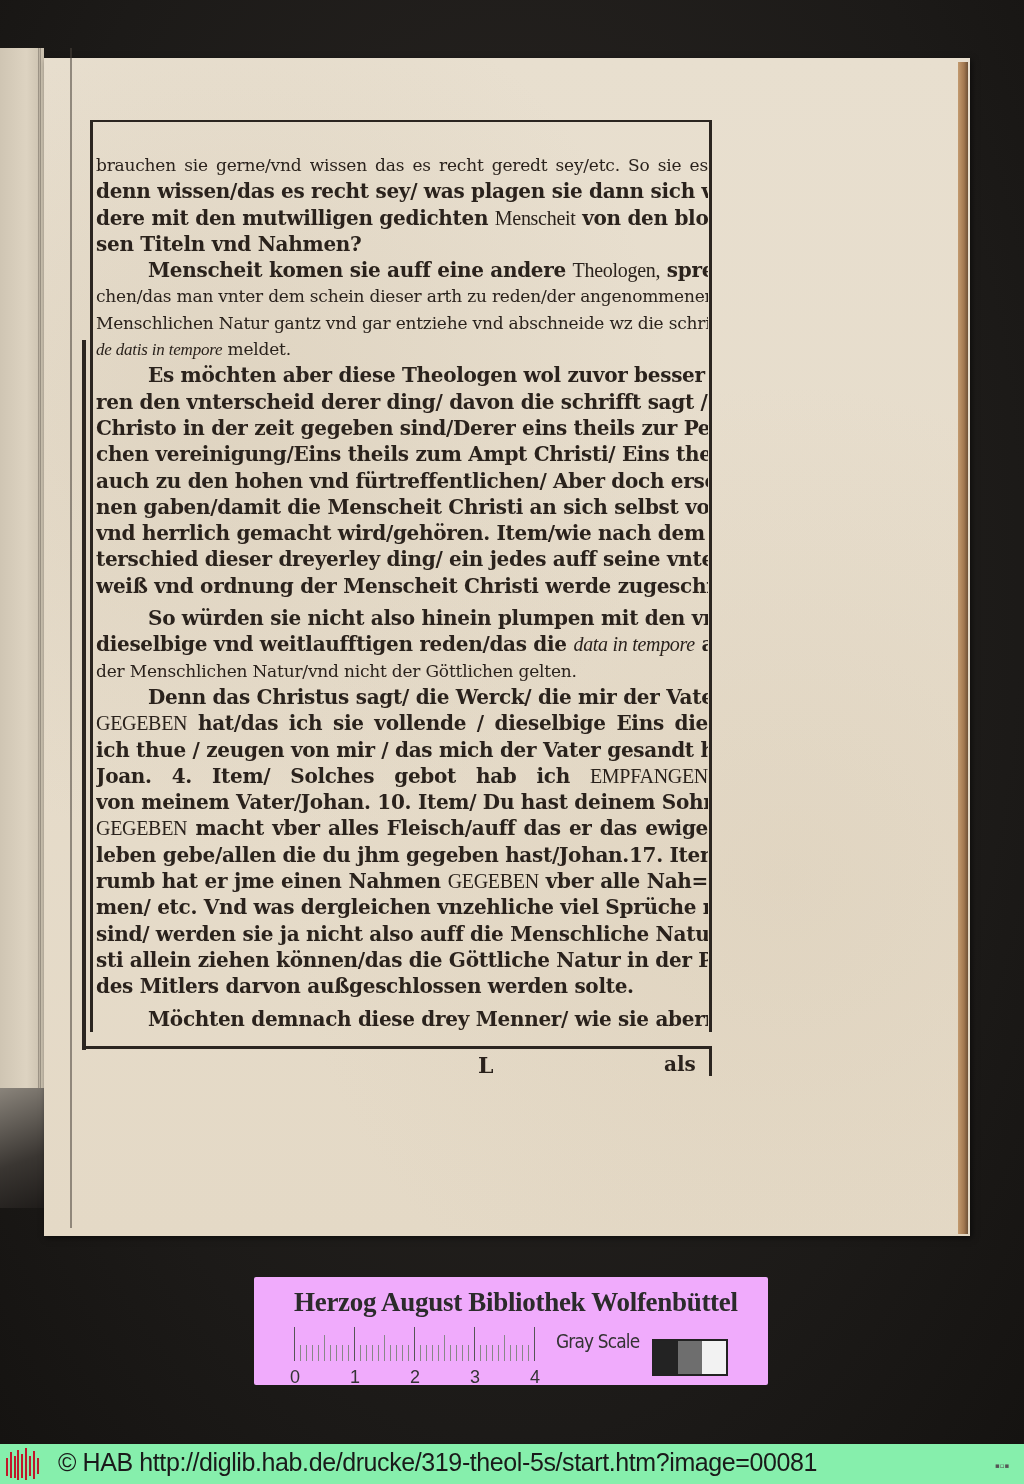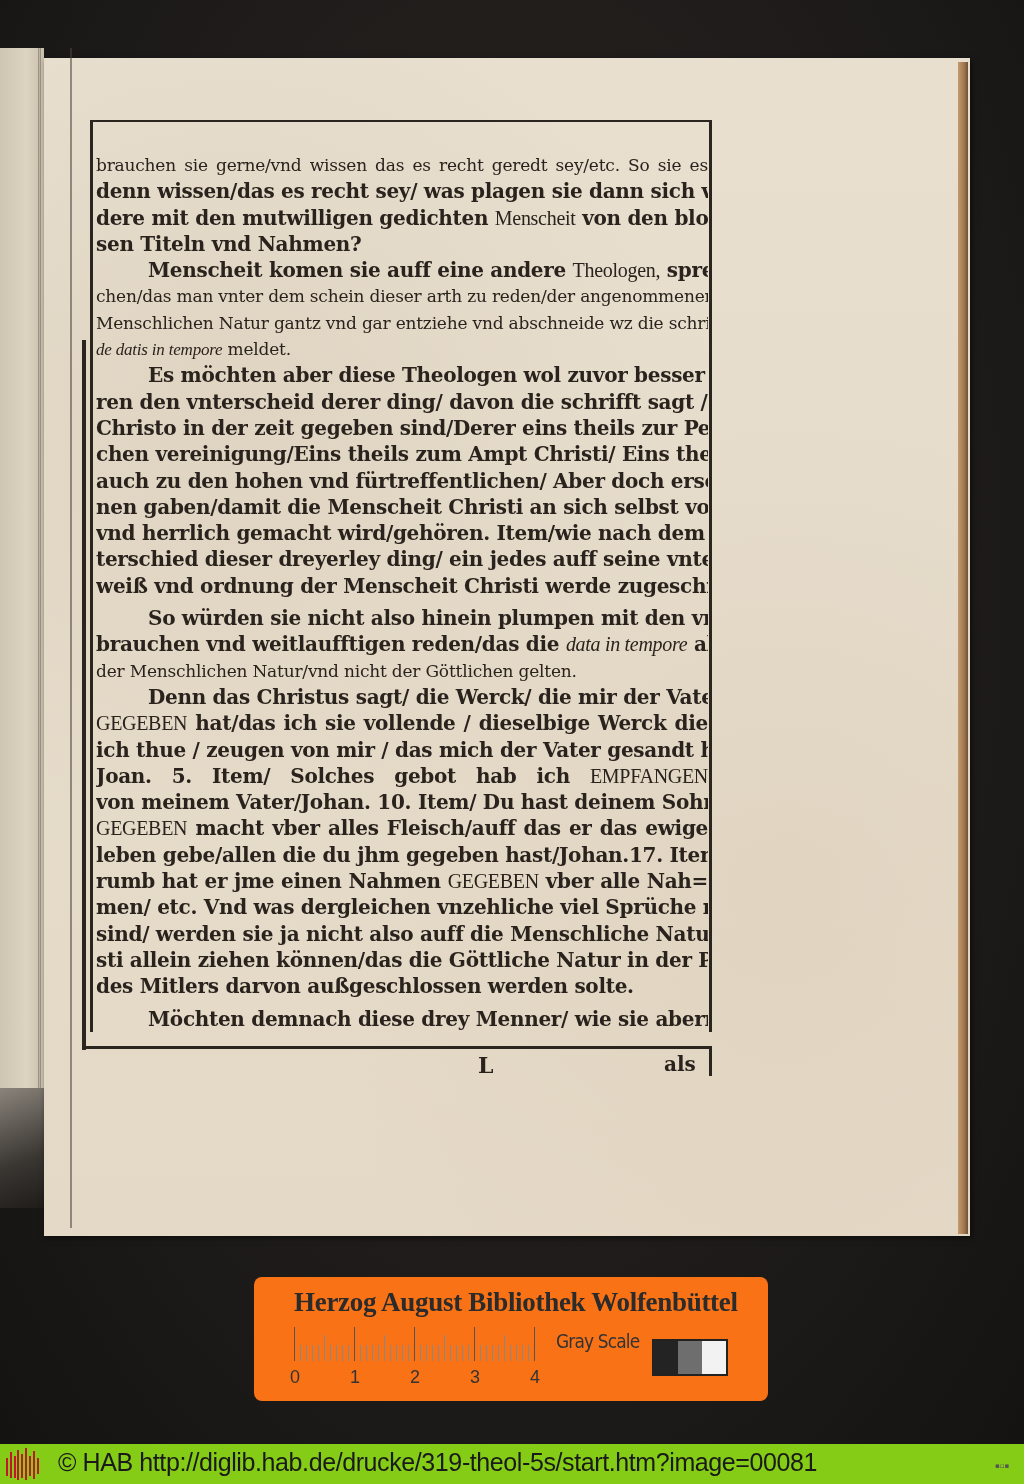--- a/index.html
+++ b/index.html
@@ -46,35 +46,35 @@
     .line.last { text-align-last: left; }
     .line .latin { font-family: "Liberation Serif", serif; font-weight: normal; }
     .line .italic { font-family: "Liberation Serif", serif; font-style: italic; font-weight: normal; }
     .gap { height: 6px; }
 
     
     .signature { position: absolute; left: 478px; top: 1052px; font-size: 22px; font-weight: bold; color: #2a221c; }
     .catchword { position: absolute; left: 664px; top: 1052px; font-size: 20px; font-weight: bold; color: #2a221c; }
 
     
-    .card { position: absolute; left: 254px; top: 1277px; width: 514px; height: 124px;
-      background: #f97316; border-radius: 8px; }
+    .card { position: absolute; left: 254px; top: 1277px; width: 514px; height: 108px;
+      background: #f0abfc; border-radius: 2px; }
     .card-title { position: absolute; left: 40px; top: 10px; font-family: "Liberation Serif", serif;
       font-weight: bold; font-size: 27px; color: #2b2b2b; letter-spacing: -0.3px; white-space: nowrap; }
     .ruler { position: absolute; left: 40px; top: 56px; width: 246px; height: 36px; }
     .tick { position: absolute; bottom: 8px; width: 1px; background: #555; }
     .ruler-labels { position: absolute; left: 36px; top: 90px; width: 260px; height: 20px; }
     .ruler-label { position: absolute; font-family: "Liberation Sans", sans-serif; font-size: 18px; color: #333; }
     .gray-label { position: absolute; left: 302px; top: 52px; font-family: "DejaVu Sans", sans-serif;
       font-size: 20px; color: #333; letter-spacing: -1px; transform: scaleX(0.85); transform-origin: left; }
     .gray-scale { position: absolute; left: 398px; top: 62px; width: 76px; height: 37px; border: 2px solid #222; display: flex; }
     .gray-scale span { flex: 1; }
 
     
-    .footer { position: absolute; left: 0; top: 1444px; width: 1024px; height: 40px; background: #84cc16; }
+    .footer { position: absolute; left: 0; top: 1444px; width: 1024px; height: 40px; background: #86efac; }
     .hab-logo { position: absolute; left: 6px; top: 4px; width: 36px; height: 32px; }
     .hab-logo i { position: absolute; width: 2px; background: #c0182a; }
     .footer-text { position: absolute; left: 58px; top: 4px; font-family: "Liberation Sans", sans-serif;
       font-size: 25px; color: #1a1a1a; white-space: nowrap; letter-spacing: -0.4px; }
     .footer-icon { position: absolute; left: 995px; top: 18px; font-family: "DejaVu Sans", sans-serif; font-size: 7px; color: #555; }
   </style>
 </head>
 <body>
 
 <div class="backdrop"></div>
@@ -103,26 +103,26 @@
     <div class="line"><span>ren den vnterscheid derer ding/ davon die schrifft sagt / das sie</span></div>
     <div class="line"><span>Christo in der zeit gegeben sind/Derer eins theils zur Persönli=</span></div>
     <div class="line"><span>chen vereinigung/Eins theils zum Ampt Christi/ Eins theils</span></div>
     <div class="line"><span>auch zu den hohen vnd fürtreffentlichen/ Aber doch erschaffe=</span></div>
     <div class="line"><span>nen gaben/damit die Menscheit Christi an sich selbst volkommē</span></div>
     <div class="line"><span>vnd herrlich gemacht wird/gehören.  Item/wie nach dem vn=</span></div>
     <div class="line"><span>terschied dieser dreyerley ding/ ein jedes auff seine vnterschiedene</span></div>
     <div class="line last"><span>weiß vnd ordnung der Menscheit Christi werde zugeschrieben.</span></div>
     <div class="gap"></div>
     <div class="line indent"><span>So würden sie nicht also hinein plumpen mit den vnvor=</span></div>
-    <div class="line"><span>brauchen vnd weitlaufftigen reden/</span><span>das die </span><span class="italic">data in tempore</span><span> allein</span></div>
+    <div class="line"><span>dieselbige vnd weitlaufftigen reden/</span><span>das die </span><span class="italic">data in tempore</span><span> allein</span></div>
     <div class="line small last"><span>der Menschlichen Natur/vnd nicht der Göttlichen gelten.</span></div>
     <div class="line indent"><span>Denn das Christus sagt/ die Werck/ die mir der Vater</span></div>
-    <div class="line"><span class="latin">GEGEBEN</span><span> hat/das ich sie vollende / dieselbige Werck die</span></div>
+    <div class="line"><span class="latin">GEGEBEN</span><span> hat/das ich sie vollende / dieselbige Eins die</span></div>
     <div class="line"><span>ich thue / zeugen von mir / das mich der Vater gesandt habe/</span></div>
-    <div class="line"><span>Joan. 5.  Item/ Solches gebot hab ich </span><span class="latin">EMPFANGEN</span></div>
+    <div class="line"><span>Joan. 4.  Item/ Solches gebot hab ich </span><span class="latin">EMPFANGEN</span></div>
     <div class="line"><span>von meinem Vater/Johan. 10. Item/ Du hast deinem Sohn</span></div>
     <div class="line"><span class="latin">GEGEBEN</span><span> macht vber alles Fleisch/auff das er das ewige</span></div>
     <div class="line"><span>leben gebe/allen die du jhm gegeben hast/Johan.17. Item/Da=</span></div>
     <div class="line"><span>rumb hat er jme einen Nahmen </span><span class="latin">GEGEBEN</span><span> vber alle Nah=</span></div>
     <div class="line"><span>men/ etc. Vnd was dergleichen vnzehliche viel Sprüche mehr</span></div>
     <div class="line"><span>sind/ werden sie ja nicht also auff die Menschliche Natur Chri=</span></div>
     <div class="line"><span>sti allein ziehen können/das die Göttliche Natur in der Person</span></div>
     <div class="line last"><span>des Mitlers darvon außgeschlossen werden solte.</span></div>
     <div class="gap"></div>
     <div class="line indent"><span>Möchten demnach diese drey Menner/ wie sie abermahls</span></div>

